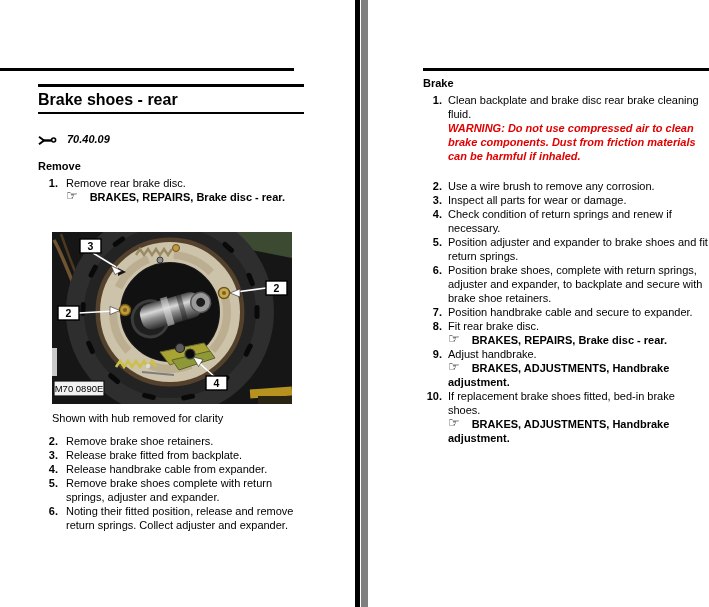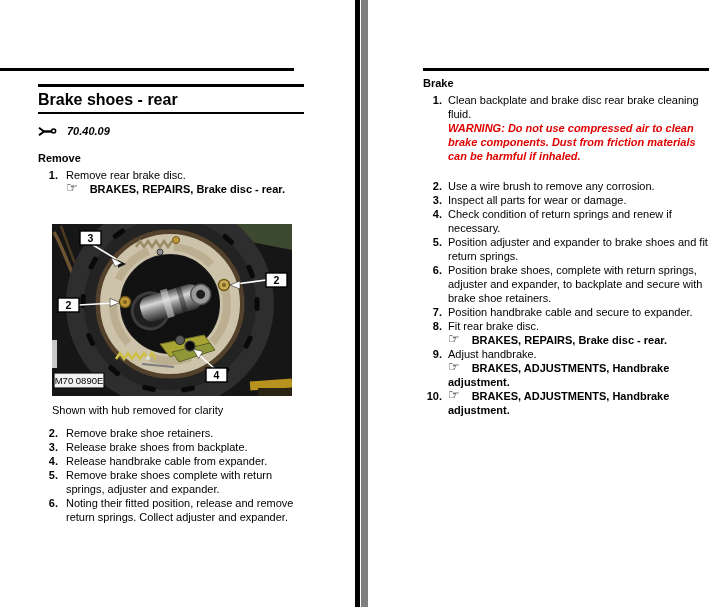--- a/index.html
+++ b/index.html
@@ -14,21 +14,21 @@
   .page-rule.left{left:0;width:294px;}
   .page-rule.right{left:423px;width:286px;}
 
   .col{position:absolute;}
   .col.left{left:38px;top:84px;width:266px;}
   .col.right{left:423px;top:76px;width:286px;}
 
   .title-block{border-top:3px solid #000;border-bottom:2px solid #000;padding:6px 0 5px 0;}
   .doc-title{font-size:16px;font-weight:bold;}
 
-  .opcode-row{margin-top:10px;display:flex;align-items:center;}
+  .opcode-row{margin-top:18px;display:flex;align-items:flex-end;}
   .opcode-row svg{margin-right:10px;}
   .opcode{font-weight:bold;font-style:italic;}
 
   .sec-head{font-weight:bold;margin-top:13px;}
   .col.right .sec-head{margin-top:0;}
 
   .steps{margin-top:3px;}
   .step{display:flex;}
   .step-num{flex:none;width:20px;text-align:right;font-weight:bold;}
   .col.right .step-num{width:19px;}
@@ -204,21 +204,21 @@
 
   <div class="caption">Shown with hub removed for clarity</div>
 
   <div class="steps after-fig">
     <div class="step">
       <div class="step-num">2.</div>
       <div class="step-body">Remove brake shoe retainers.</div>
     </div>
     <div class="step">
       <div class="step-num">3.</div>
-      <div class="step-body">Release brake shoes from backplate.</div>
+      <div class="step-body">Release brake fitted from backplate.</div>
     </div>
     <div class="step">
       <div class="step-num">4.</div>
       <div class="step-body">Release handbrake cable from expander.</div>
     </div>
     <div class="step">
       <div class="step-num">5.</div>
       <div class="step-body">Remove brake shoes complete with return springs, adjuster and expander.</div>
     </div>
     <div class="step">
@@ -273,17 +273,18 @@
     <div class="step">
       <div class="step-num">9.</div>
       <div class="step-body">
         <div>Adjust handbrake.</div>
         <div class="ref"><span class="hand">☞</span><span>BRAKES, ADJUSTMENTS, Handbrake adjustment.</span></div>
       </div>
     </div>
     <div class="step">
       <div class="step-num">10.</div>
       <div class="step-body">
+        <div>If replacement brake shoes fitted, bed-in brake shoes.</div>
         <div class="ref"><span class="hand">☞</span><span>BRAKES, ADJUSTMENTS, Handbrake adjustment.</span></div>
       </div>
     </div>
   </div>
 </div>
 
 </body></html>

